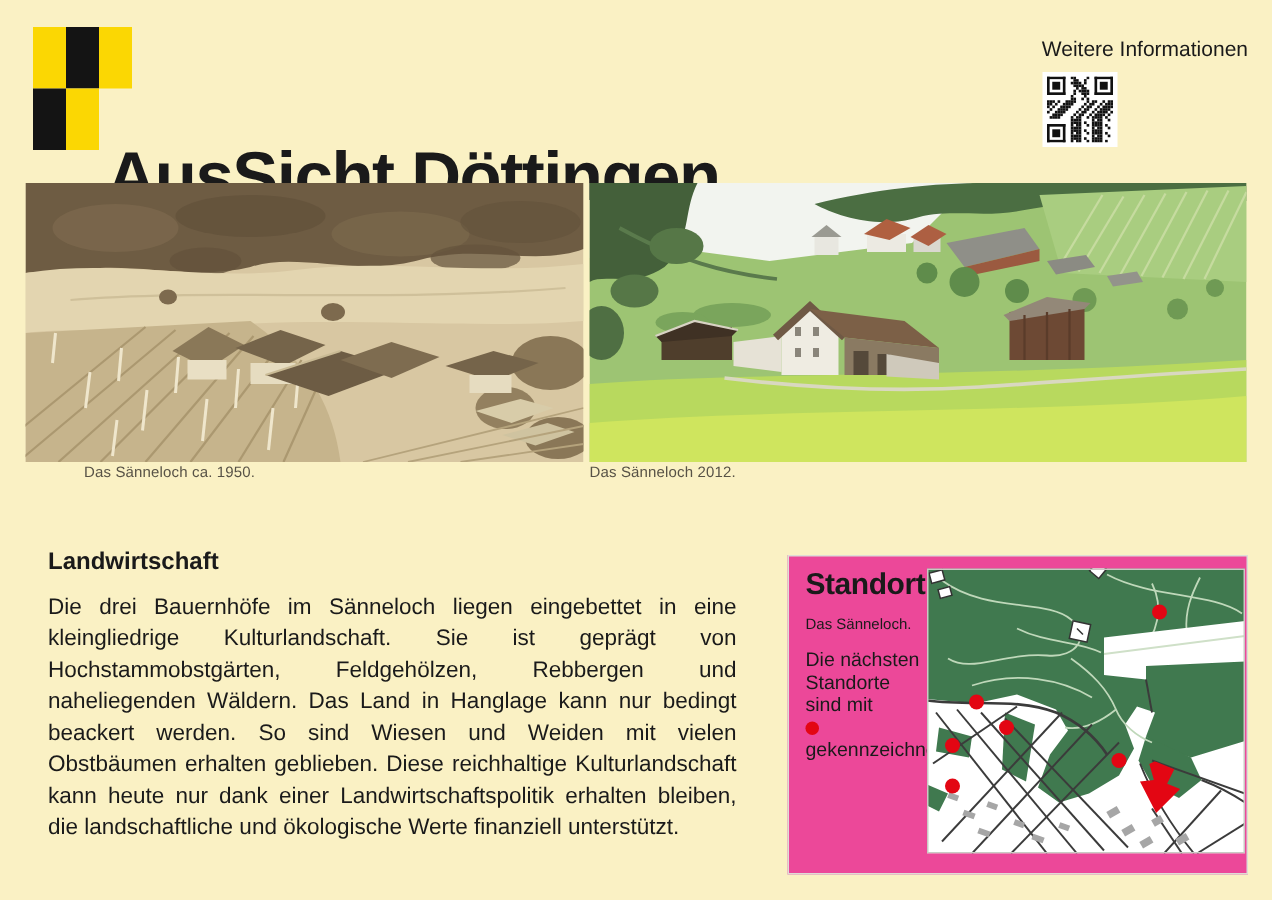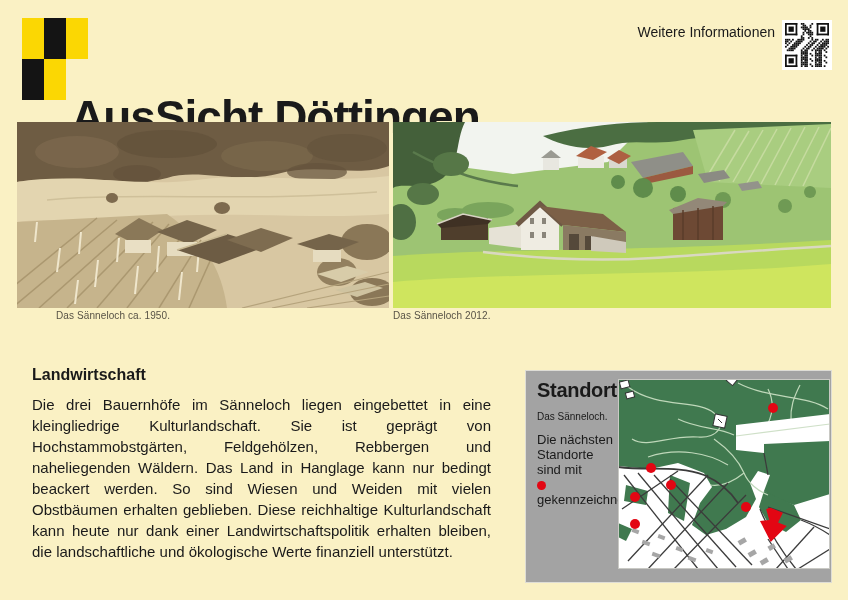--- a/index.html
+++ b/index.html
@@ -11,21 +11,21 @@
   
   .logo{position:absolute; left:22px; top:18px; display:grid;
         grid-template-columns:22px 22px 22px; grid-template-rows:41px 41px;}
   .logo .cell{width:22px;height:41px;}
   .cell.y{background:#FBD703;} .cell.k{background:#141414;} .cell.t{background:transparent;}
   .title{
     position:absolute; left:71px; top:49px; font-size:46px; font-weight:bold;
     letter-spacing:-1px; line-height:1; white-space:nowrap;margin-top:45px;
   }
   .info{
-    position:absolute; top:20px; right:16px; display:flex; align-items:flex-start; gap:7px;
+    position:absolute; top:20px; right:16px; display:flex; align-items:flex-start; gap:7px;flex-direction:column;
   }
   .info-text{text-align:right; font-size:14px; line-height:18px; padding-top:3px;}
   .qr{width:50px; height:50px; background:#ffffff; padding:3px; box-sizing:border-box;}
   .qr svg{display:block; width:44px; height:44px;}
 
   
   .photo{position:absolute; top:122px;}
   .photo svg{display:block;}
   .photo-left{left:17px;}
   .photo-right{left:393px;}
@@ -35,21 +35,21 @@
   .caption-left{left:17px;padding-left:39px;} .caption-right{left:393px;}
 
   
   .article{position:absolute; left:32px; top:366px; width:459px;}
   .article h3{margin:0 0 10px 0; font-size:16px; font-weight:bold;}
   .article p{margin:0; font-size:15px; line-height:21px; text-align:justify;}
 
   
   .standort{
     position:absolute; left:525px; top:370px; width:307px; height:213px;
-    background:#a3a3a3; border:1px solid #DEDDD6; box-sizing:border-box;
+    background:#ec4899; border:1px solid #DEDDD6; box-sizing:border-box;
   }
   .standort-text{position:absolute; left:11px; top:8px; width:82px;}
   .standort-text h4{margin:0 0 7px 0; font-size:20px; font-weight:bold; letter-spacing:-.3px;}
   .st-sub{font-size:10px; line-height:15px; margin:0 0 8px 0;}
   .st-note{font-size:13px; line-height:15px; margin:0;}
   .inline-dot{
     display:inline-block; width:9px; height:9px; border-radius:50%;
     background:#E30613; vertical-align:-1px; margin-right:3px;
   }
   .map{position:absolute; left:92px; top:8px; width:212px; height:190px;}

